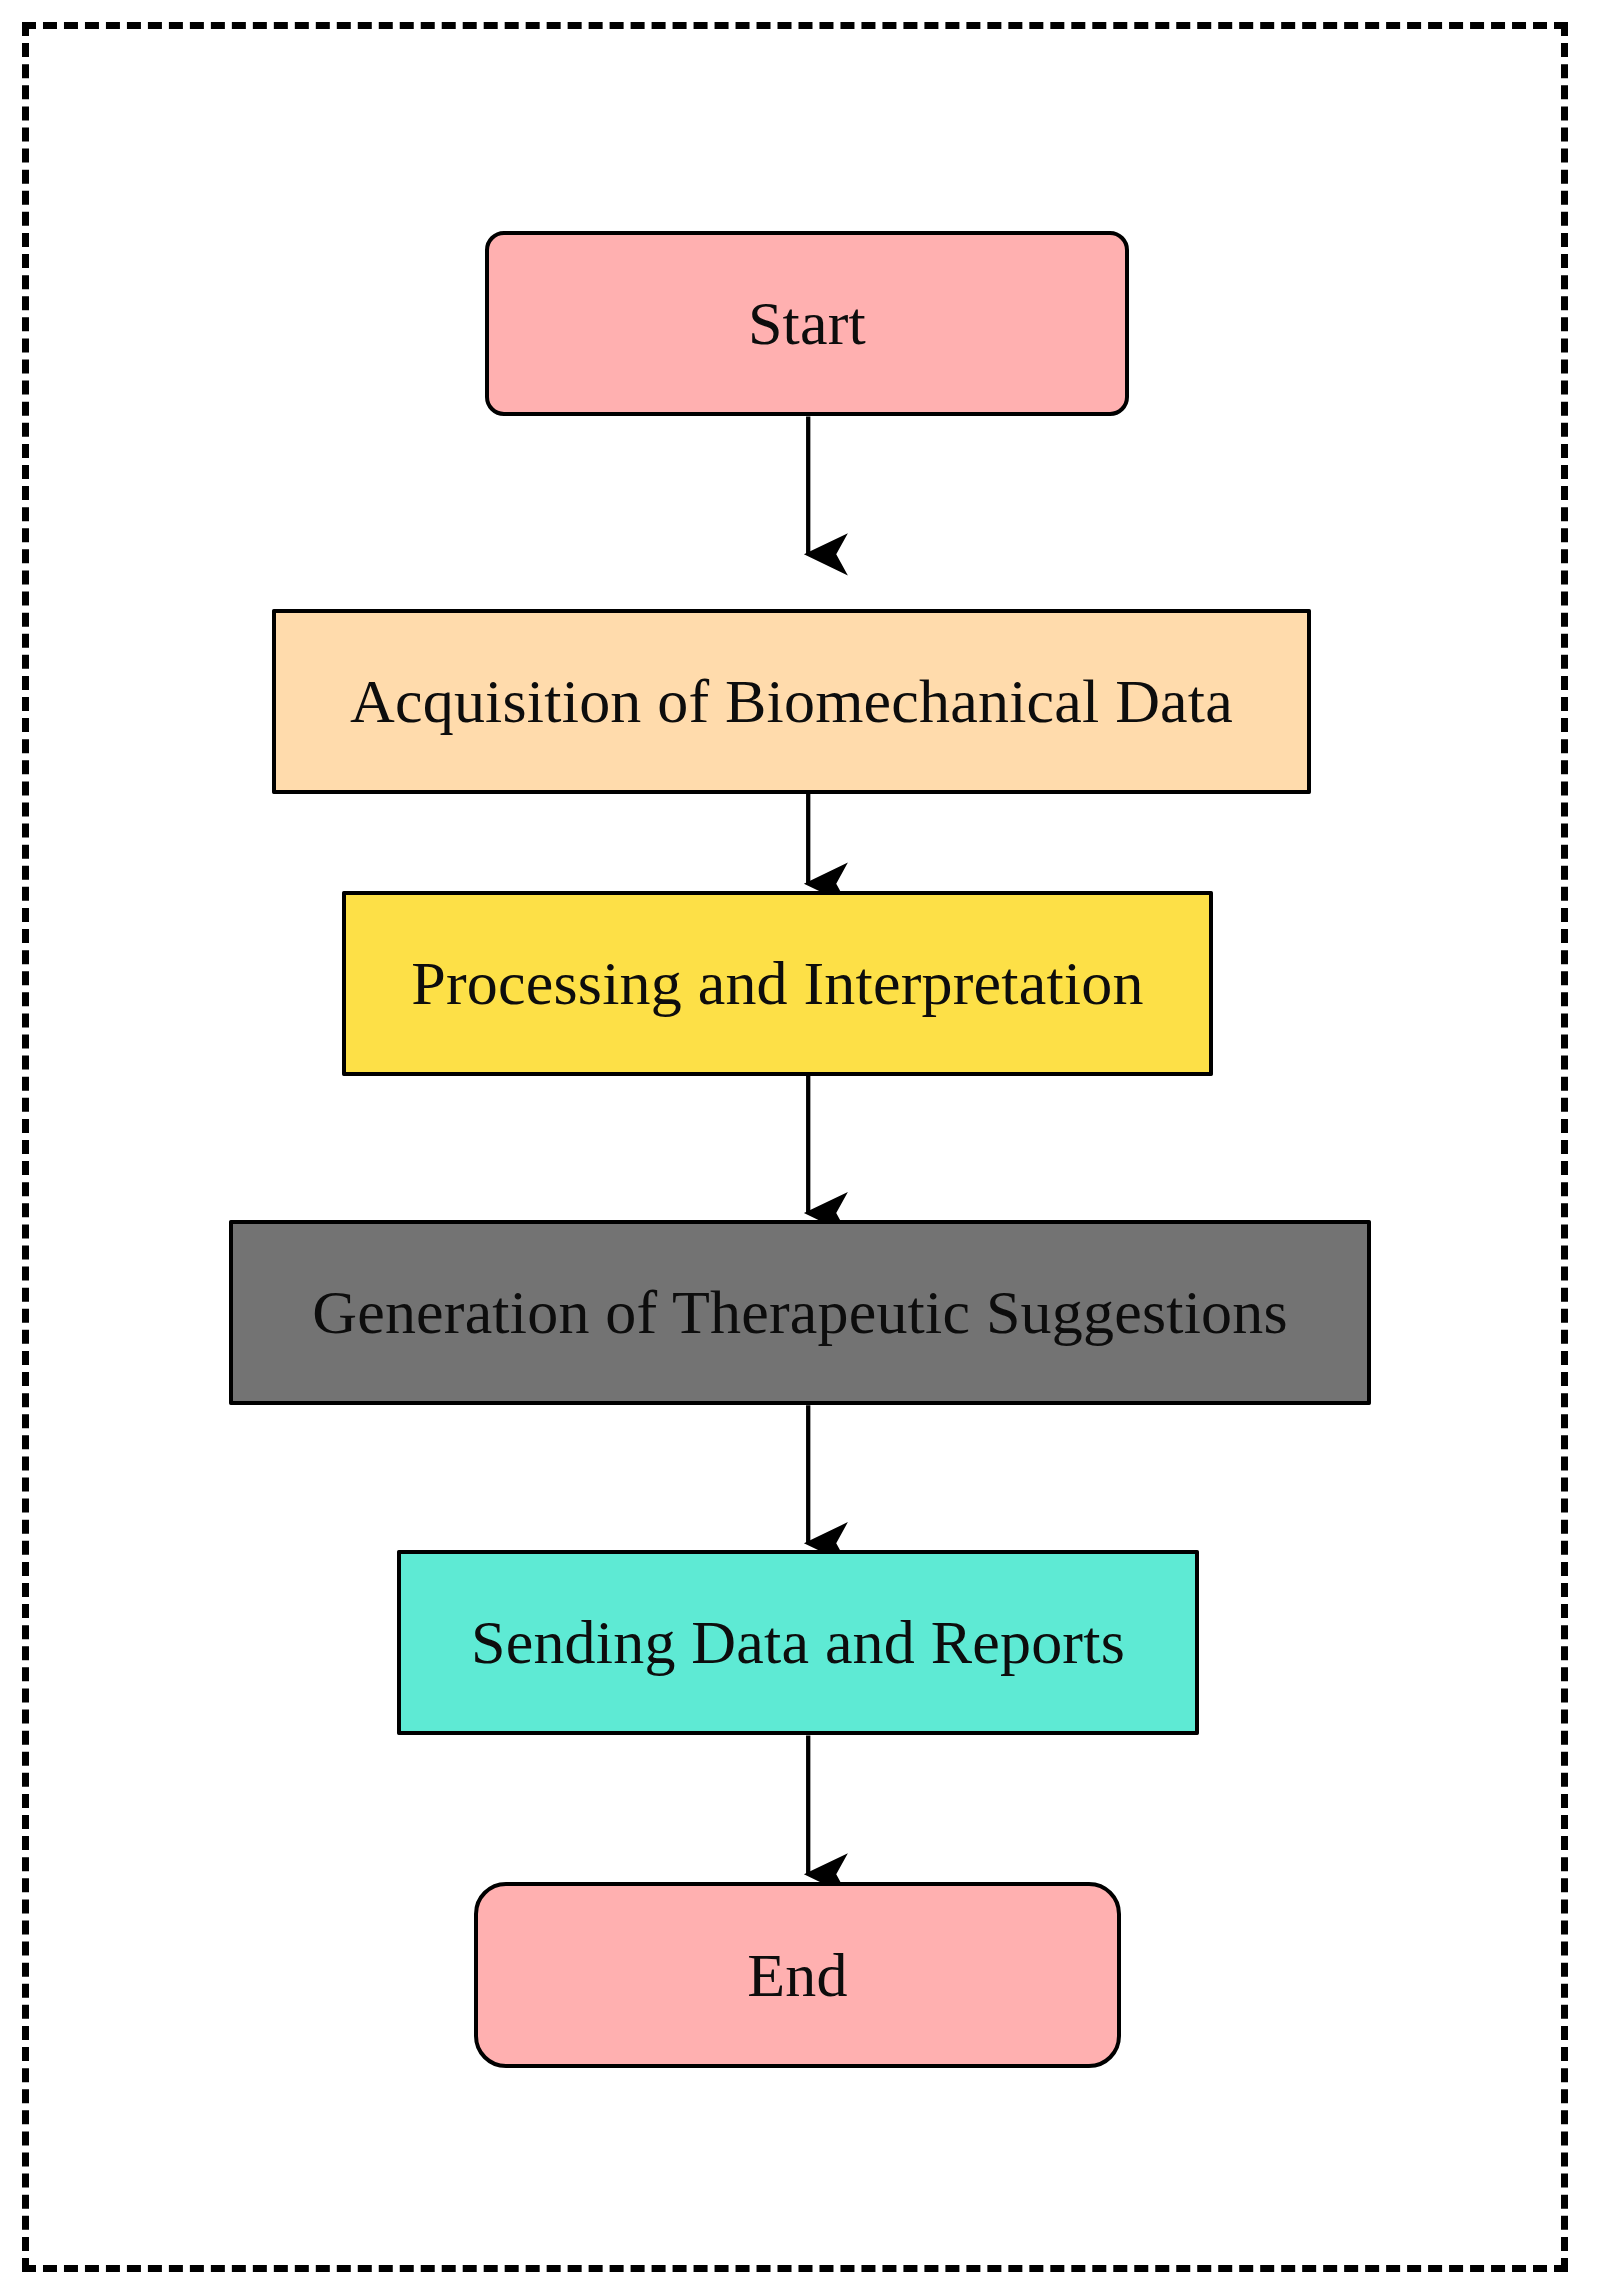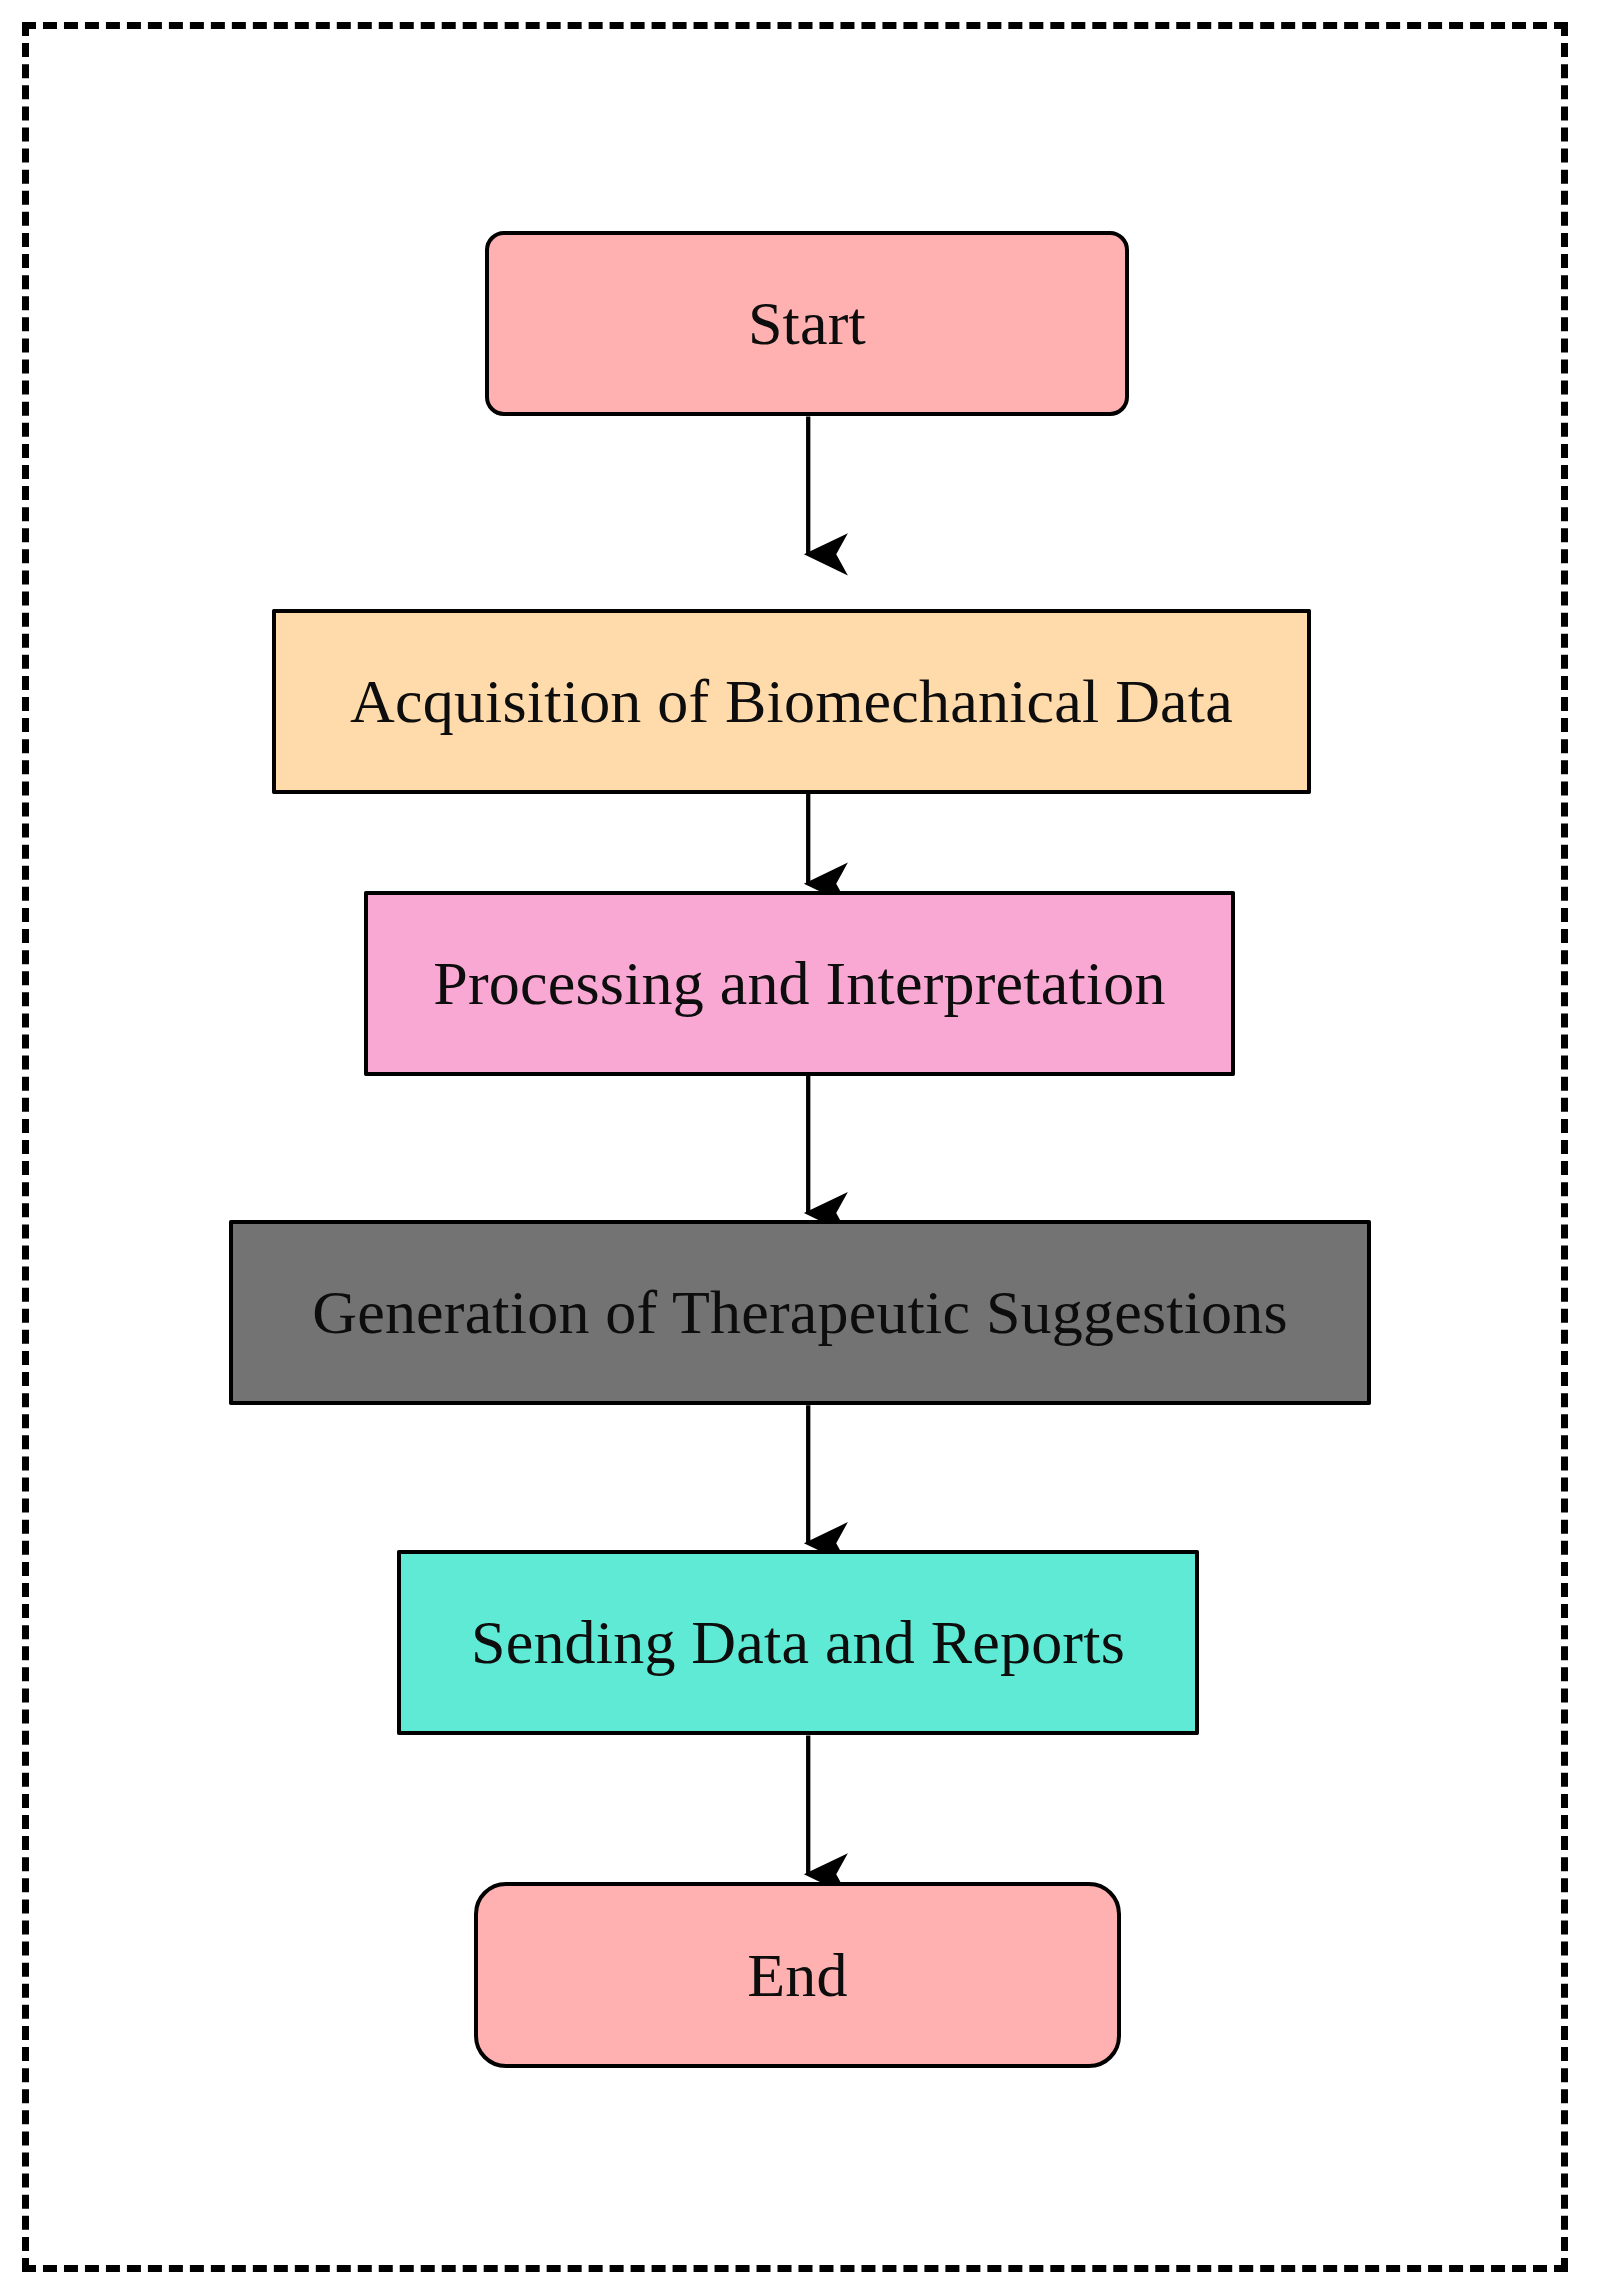--- a/index.html
+++ b/index.html
@@ -92,21 +92,21 @@
   </svg>
 
   <div class="node terminator" id="node-start" style="left: 485px; top: 231px; width: 644px; height: 185px; background: rgb(255, 176, 176);">
     <span class="node-label">Start</span>
   </div>
 
   <div class="node process" id="node-acquisition" style="left: 272px; top: 561px; width: 1039px; height: 185px; background: rgb(255, 219, 172); margin-top: 48px;">
     <span class="node-label">Acquisition of Biomechanical Data</span>
   </div>
 
-  <div class="node process" id="node-processing" style="left: 364px; top: 891px; width: 871px; height: 185px; background: #f9a8d4;">
+  <div class="node process" id="node-processing" style="left: 342px; top: 891px; width: 871px; height: 185px; background: #fde047;">
     <span class="node-label">Processing and Interpretation</span>
   </div>
 
   <div class="node process" id="node-generation" style="left: 229px; top: 1220px; width: 1142px; height: 185px; background: #737373;">
     <span class="node-label">Generation of Therapeutic Suggestions</span>
   </div>
 
   <div class="node process" id="node-sending" style="left: 397px; top: 1550px; width: 802px; height: 185px; background: #5eead4;">
     <span class="node-label">Sending Data and Reports</span>
   </div>

